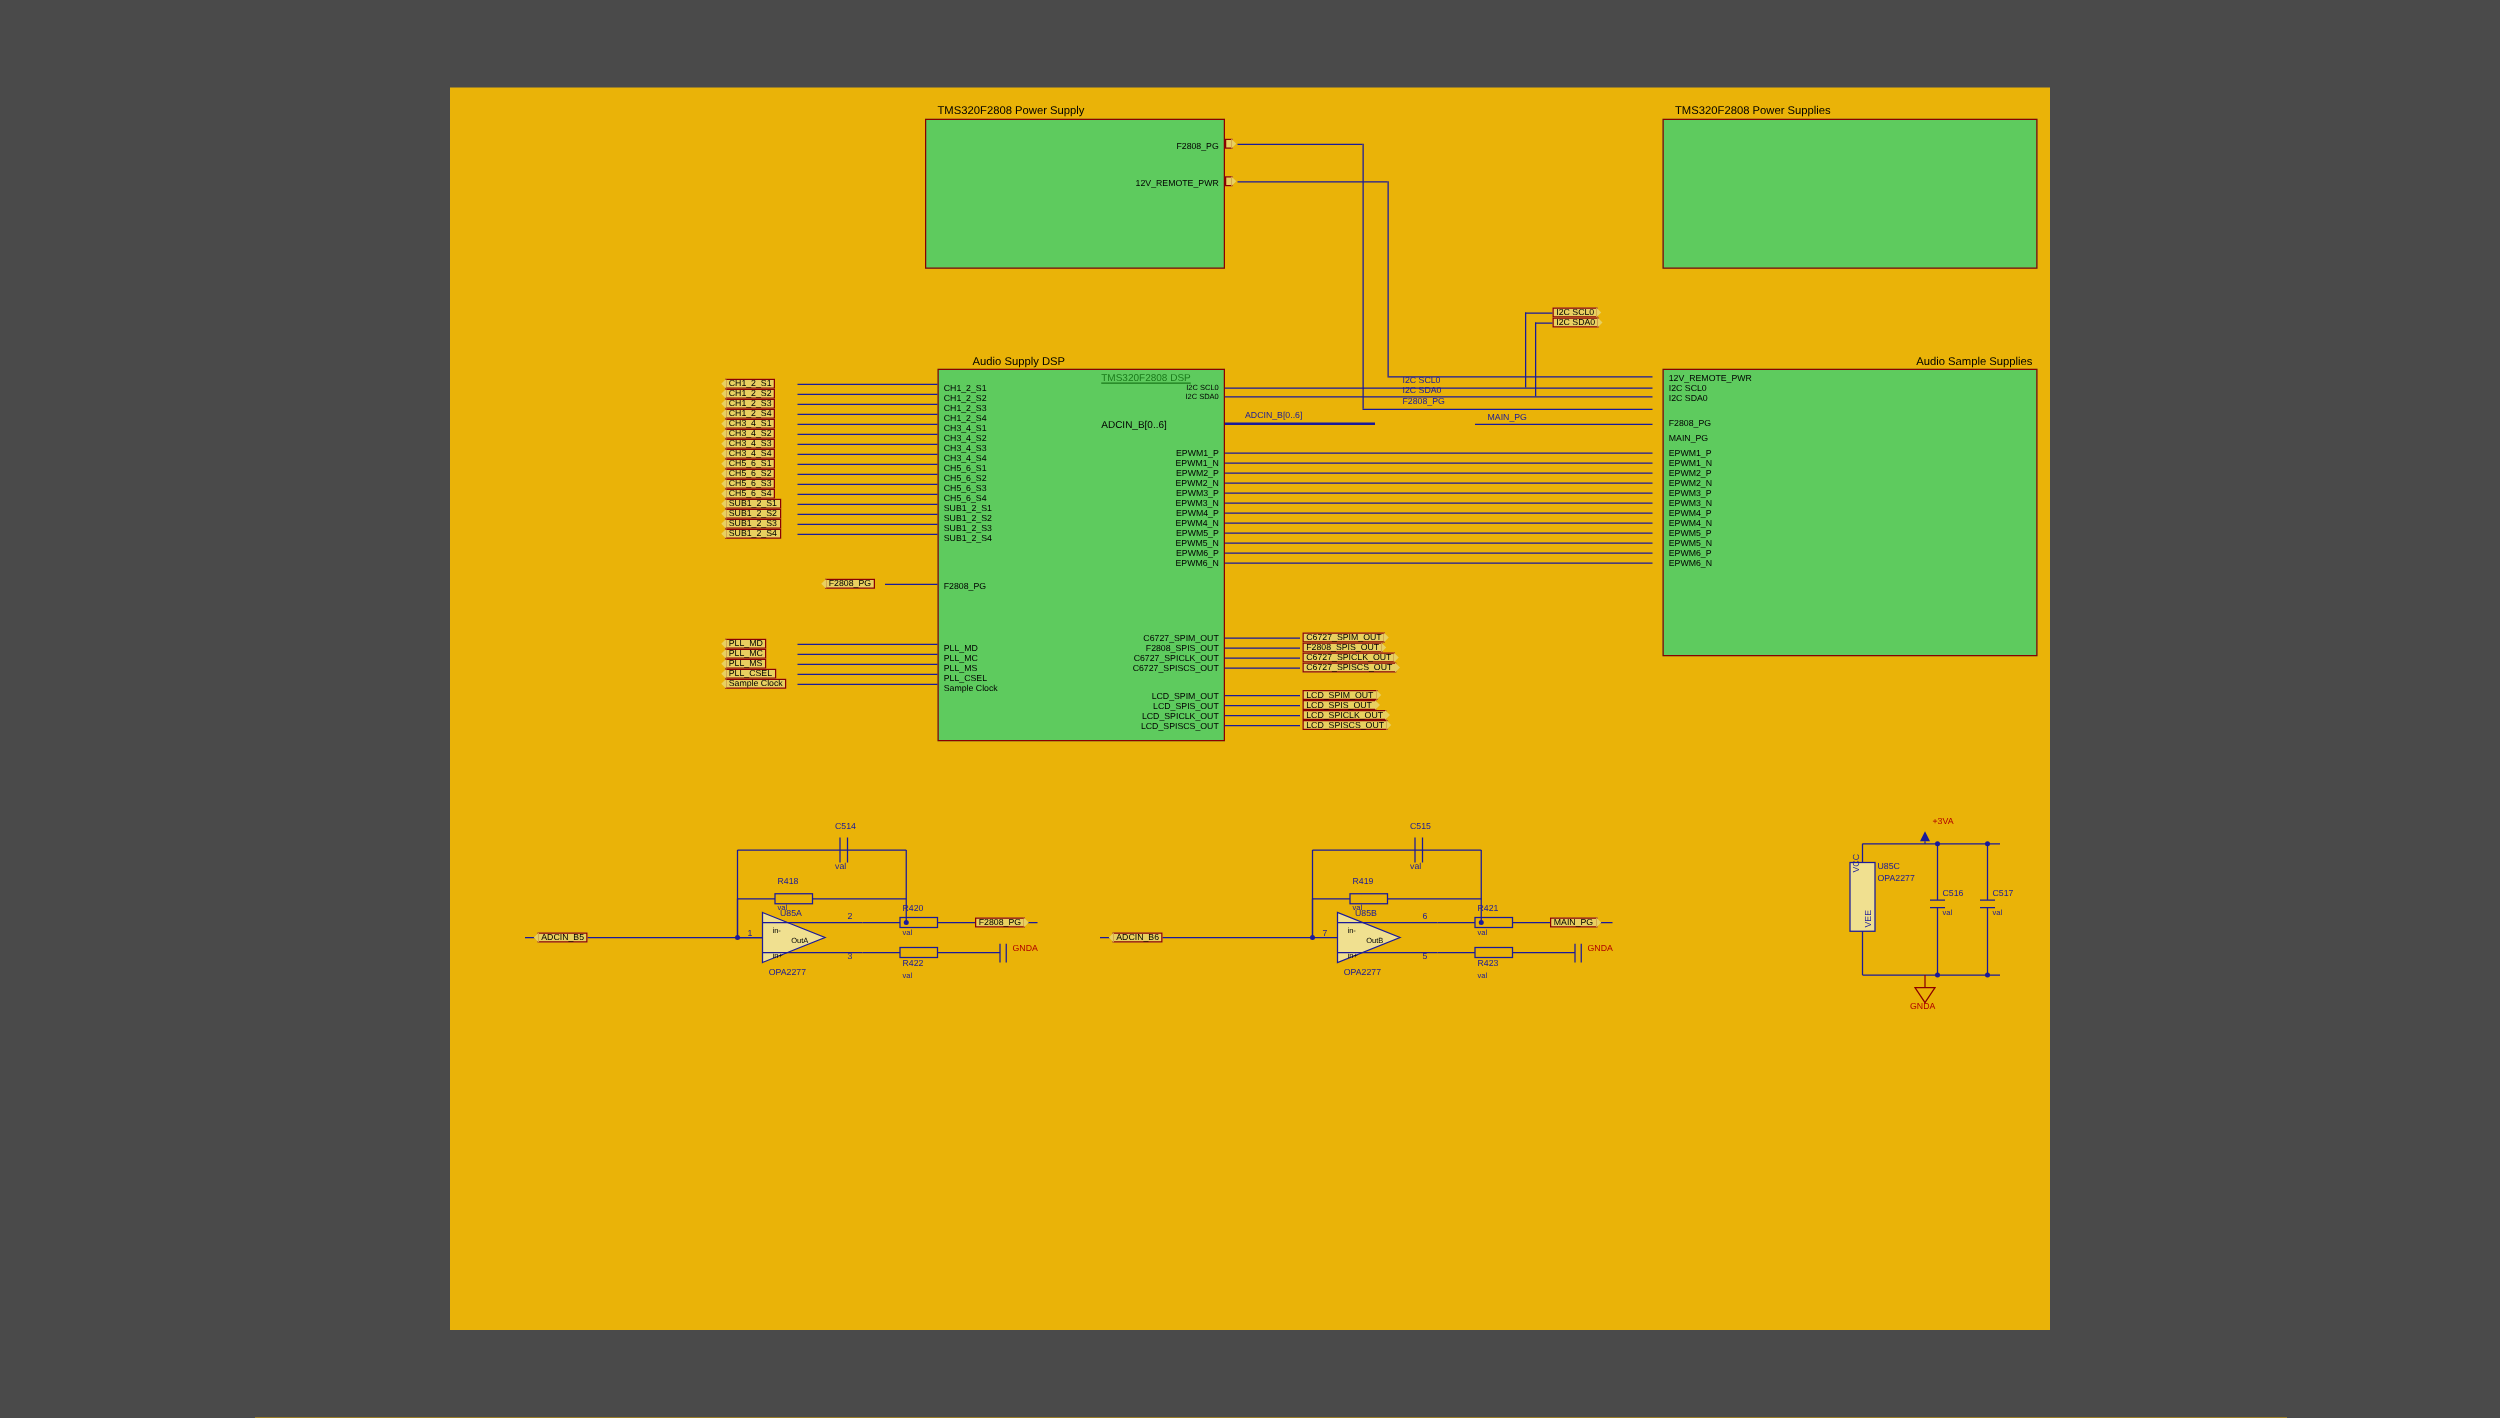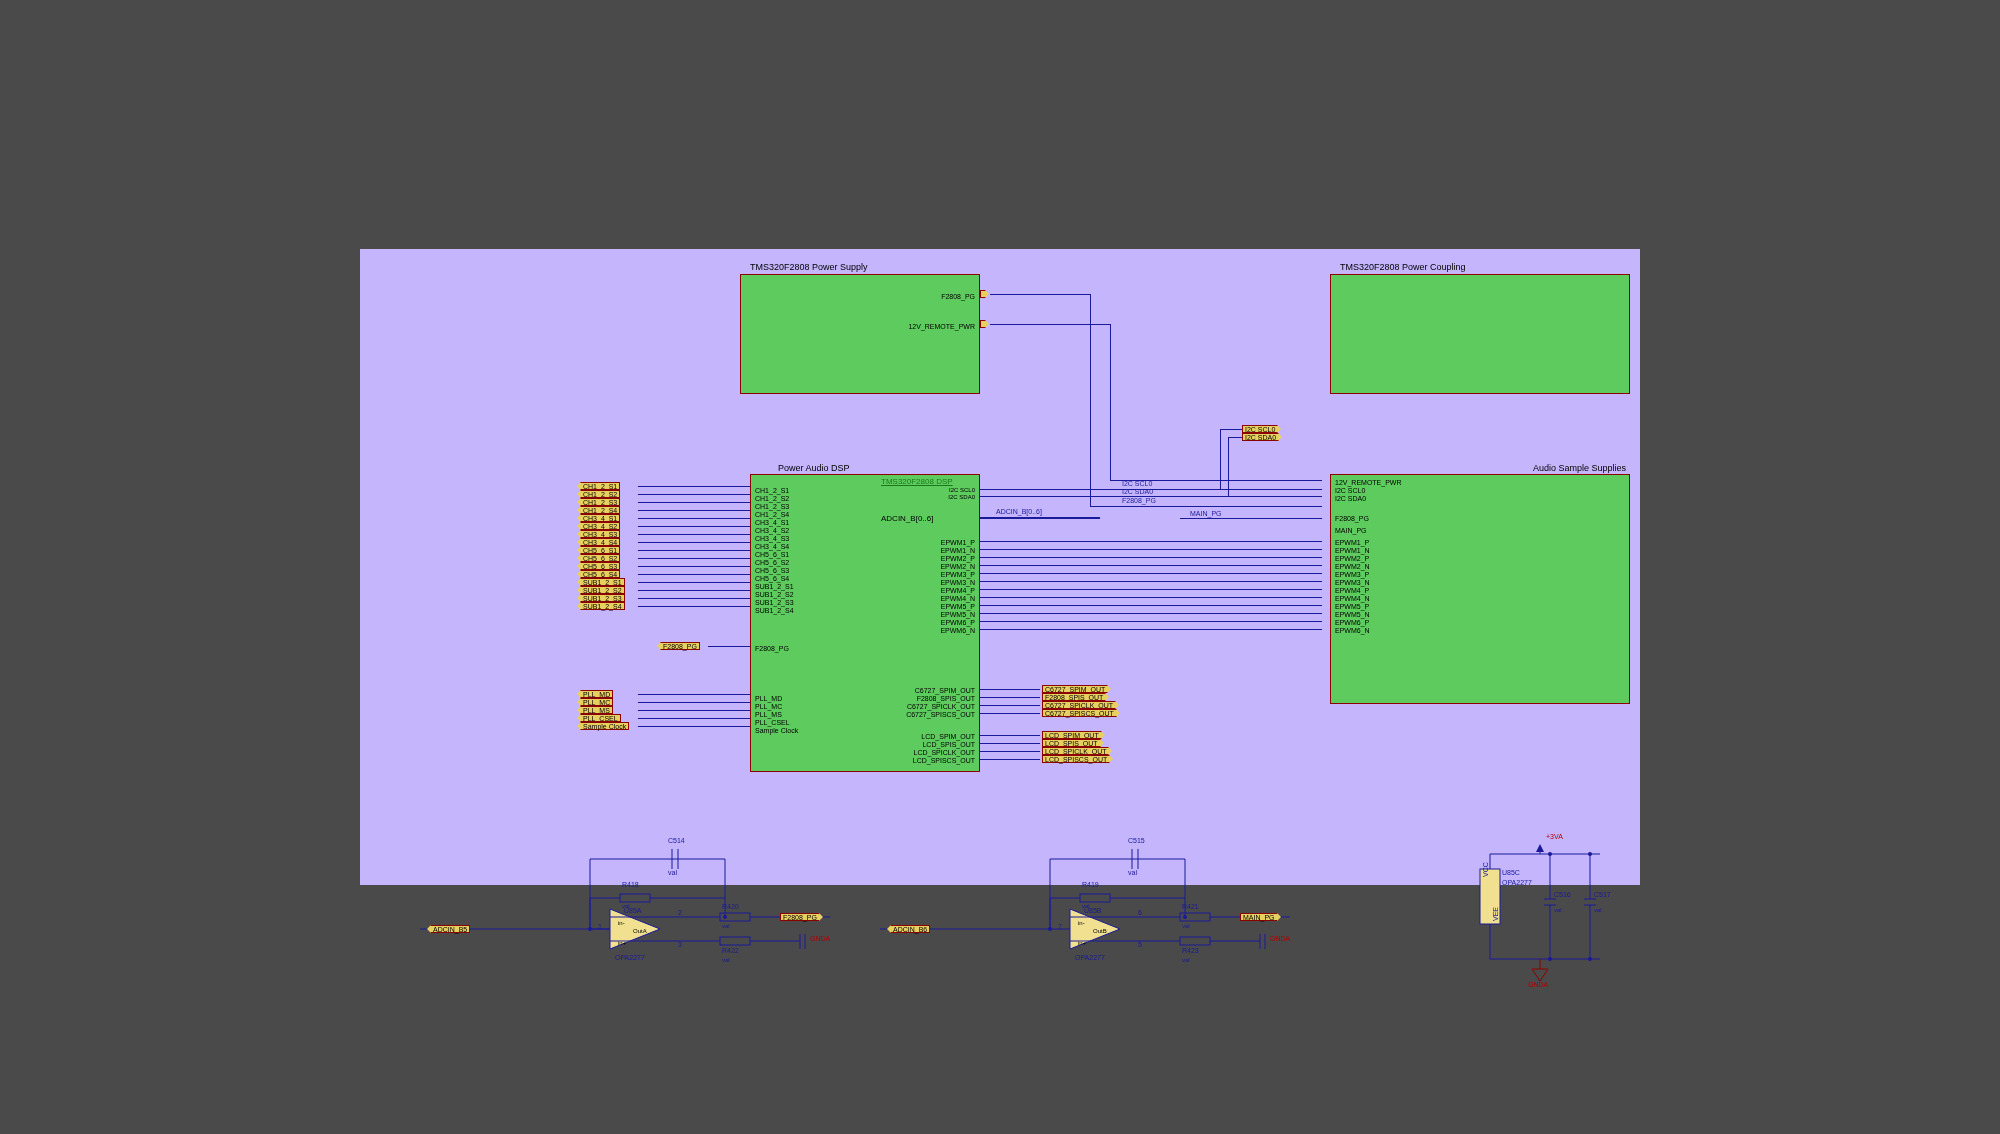--- a/index.html
+++ b/index.html
@@ -5,23 +5,23 @@
   body {
     margin: 0;
     background: #4a4a4a;
     font-family: Arial, sans-serif;
     display: flex;
     justify-content: center;
     align-items: center;
     min-height: 100vh;
   }
   .canvas {
-    background: #c4b5fd;
+    background: #eab308;
     width: 1280px;
-    height: 636px;
+    height: 994px;
     position: relative;
     margin: 60px;
   }
   .block {
     position: absolute;
     background: #5ecb5e;
     border: 1px solid #8b0000;
     box-sizing: border-box;
   }
   .block-title {
@@ -99,24 +99,24 @@
 <div class="canvas">
 
   <div class="block-title" style="left:390px; top:13px;">TMS320F2808 Power Supply</div>
   <div class="block" style="left:380px; top:25px; width:240px; height:120px;">
     <div class="pin" style="right:4px; top:18px;">F2808_PG</div>
     <div class="pin" style="right:4px; top:48px;">12V_REMOTE_PWR</div>
   </div>
   <div class="port port-right" style="left:620px; top:41px; width:6px;"></div>
   <div class="port port-right" style="left:620px; top:71px; width:6px;"></div>
 
-  <div class="block-title" style="left:980px; top:13px;">TMS320F2808 Power Coupling</div>
+  <div class="block-title" style="left:980px; top:13px;">TMS320F2808 Power Supplies</div>
   <div class="block" style="left:970px; top:25px; width:300px; height:120px;"></div>
 
-  <div class="block-title" style="left:418px; top:214px;">Power Audio DSP</div>
+  <div class="block-title" style="left:418px; top:214px;">Audio Supply DSP</div>
   <div class="block" style="left:390px; top:225px; width:230px; height:298px;">
     <div class="label underline" style="left:130px; top:2px; color:#1a7a1a; font-size:8px;">TMS320F2808 DSP</div>
 
     <div>
       <div class="pin" style="left:4px; top:12px;">CH1_2_S1</div>
       <div class="pin" style="left:4px; top:20px;">CH1_2_S2</div>
       <div class="pin" style="left:4px; top:28px;">CH1_2_S3</div>
       <div class="pin" style="left:4px; top:36px;">CH1_2_S4</div>
       <div class="pin" style="left:4px; top:44px;">CH3_4_S1</div>
       <div class="pin" style="left:4px; top:52px;">CH3_4_S2</div>

